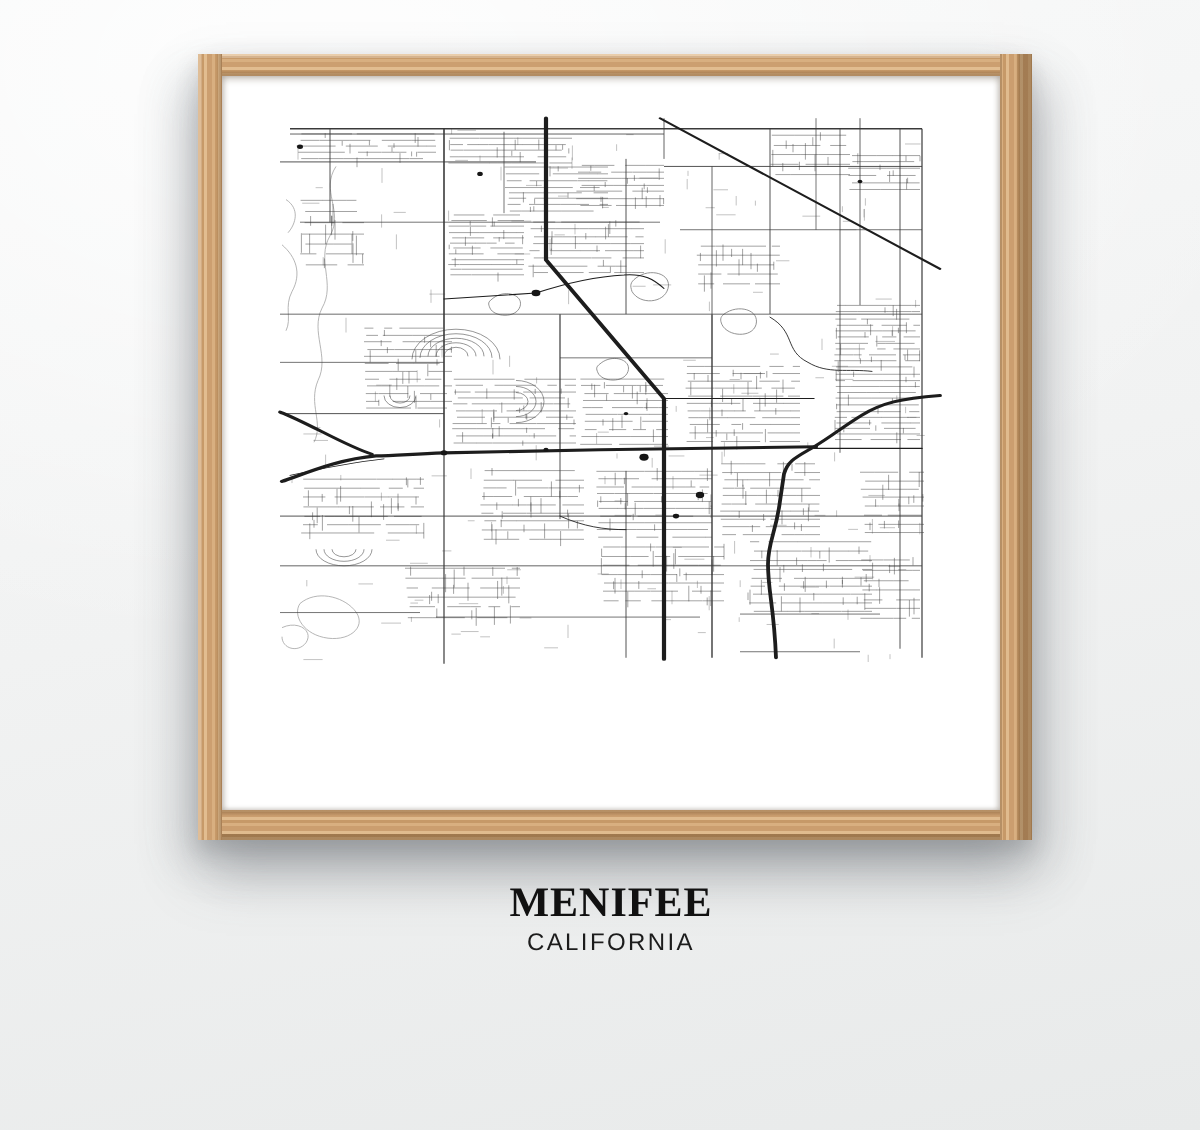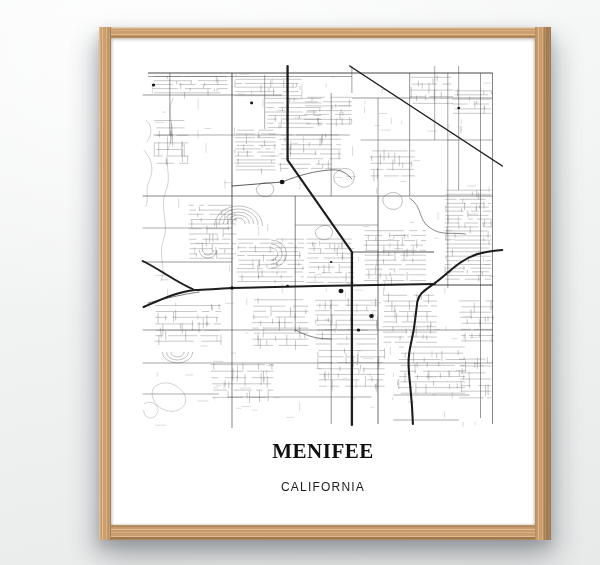--- a/index.html
+++ b/index.html
@@ -4,28 +4,27 @@
 <style>
   html,body{margin:0;padding:0;}
   .wall{
     position:relative;width:600px;height:565px;overflow:hidden;
     background:
       radial-gradient(700px 420px at 28% 6%, rgba(255,255,255,.85), rgba(255,255,255,0) 70%),
       linear-gradient(168deg,#f7f8f8 0%,#f1f2f2 48%,#e8eaea 100%);
     font-family:"Liberation Sans",sans-serif;
   }
   .frame{
-    position:absolute;left:99px;top:27px;width:417px;height:513px;
+    position:absolute;left:99px;top:27px;width:417px;height:393px;
     background:#cda273;
     box-shadow:
       0 16px 28px rgba(90,95,100,.28),
       0 5px 10px rgba(90,95,100,.22),
       -10px 12px 20px rgba(95,100,105,.16),
       10px 14px 22px rgba(95,100,105,.18);
-    padding-left: 35px;
   }
   .fs{position:absolute;}
   .f-top{left:0;top:0;right:0;height:11px;
     background:
       linear-gradient(180deg, rgba(255,255,255,.25) 0 2px, rgba(0,0,0,0) 2px 8px, rgba(80,50,20,.28) 10px 11px),
       repeating-linear-gradient(0deg,#d8af80 0 1.5px,#c79a69 1.5px 3px,#e2bd90 3px 4.5px,#cc9f70 4.5px 7px);}
   .f-bottom{left:0;bottom:0;right:0;height:15px;
     background:
       linear-gradient(0deg, rgba(70,45,18,.30) 0 3px, rgba(0,0,0,0) 3px 12px, rgba(80,50,20,.25) 14px 15px),
       repeating-linear-gradient(0deg,#d8af80 0 1.5px,#c69968 1.5px 3px,#e0bb8e 3px 4.5px,#cb9e6f 4.5px 7px);}
@@ -38,21 +37,21 @@
       linear-gradient(90deg, rgba(80,50,20,.25) 0 1px, rgba(0,0,0,0) 1px 8px, rgba(70,45,18,.30) 10px 16px),
       repeating-linear-gradient(90deg,#d8af80 0 1.5px,#c69968 1.5px 3px,#e0bb8e 3px 4.5px,#cb9e6f 4.5px 7px);}
   .poster{
     position:absolute;left:12px;top:11px;right:16px;bottom:15px;background:#ffffff;
     box-shadow: inset 0 2px 3px rgba(60,40,20,.22), inset 0 -1px 2px rgba(60,40,20,.10),
                 inset 2px 0 2px rgba(60,40,20,.10), inset -2px 0 2px rgba(60,40,20,.10);
   }
   .map{position:absolute;left:0;top:0;width:100%;height:100%;}
   .title-block{position:absolute;left:0;right:0;top:402px;text-align:center;}
   .city{font-family:"Liberation Serif","DejaVu Serif",serif;font-weight:700;font-size:21px;letter-spacing:.5px;color:#111;line-height:1.05;}
-  .state{font-family:"Liberation Sans",sans-serif;font-size:12px;letter-spacing:1.2px;color:#1c1c1c;margin-top:18px;}
+  .state{font-family:"Liberation Sans",sans-serif;font-size:12px;letter-spacing:1.2px;color:#1c1c1c;margin-top:2px;}
   .coords{font-family:"DejaVu Sans Mono","Liberation Mono",monospace;font-size:7px;letter-spacing:-.4px;color:#2a2a2a;margin-top:3px;}
 </style>
 </head>
 <body>
 
 <div class="wall">
   <div class="frame">
     <div class="fs f-top"></div>
     <div class="fs f-bottom"></div>
     <div class="fs f-left"></div>

